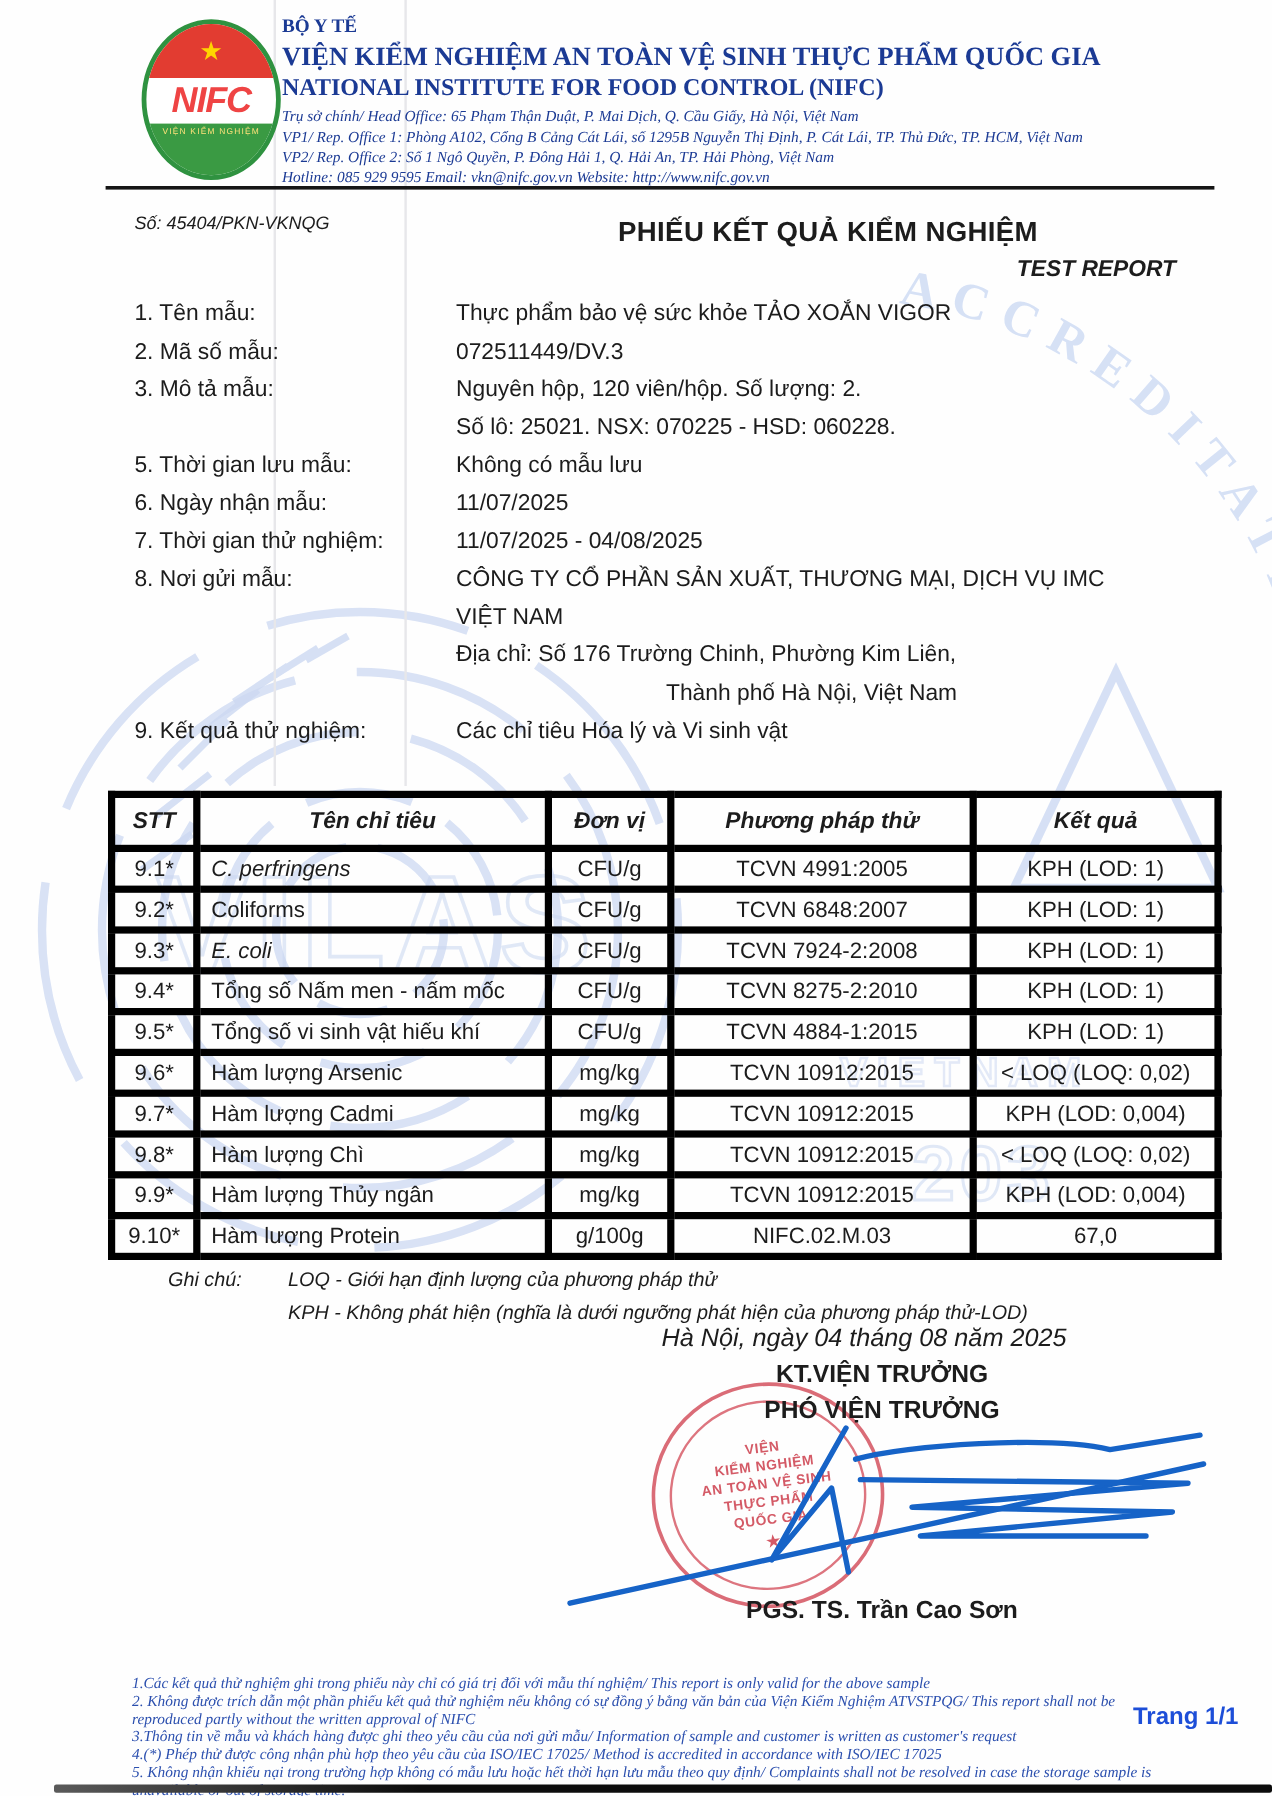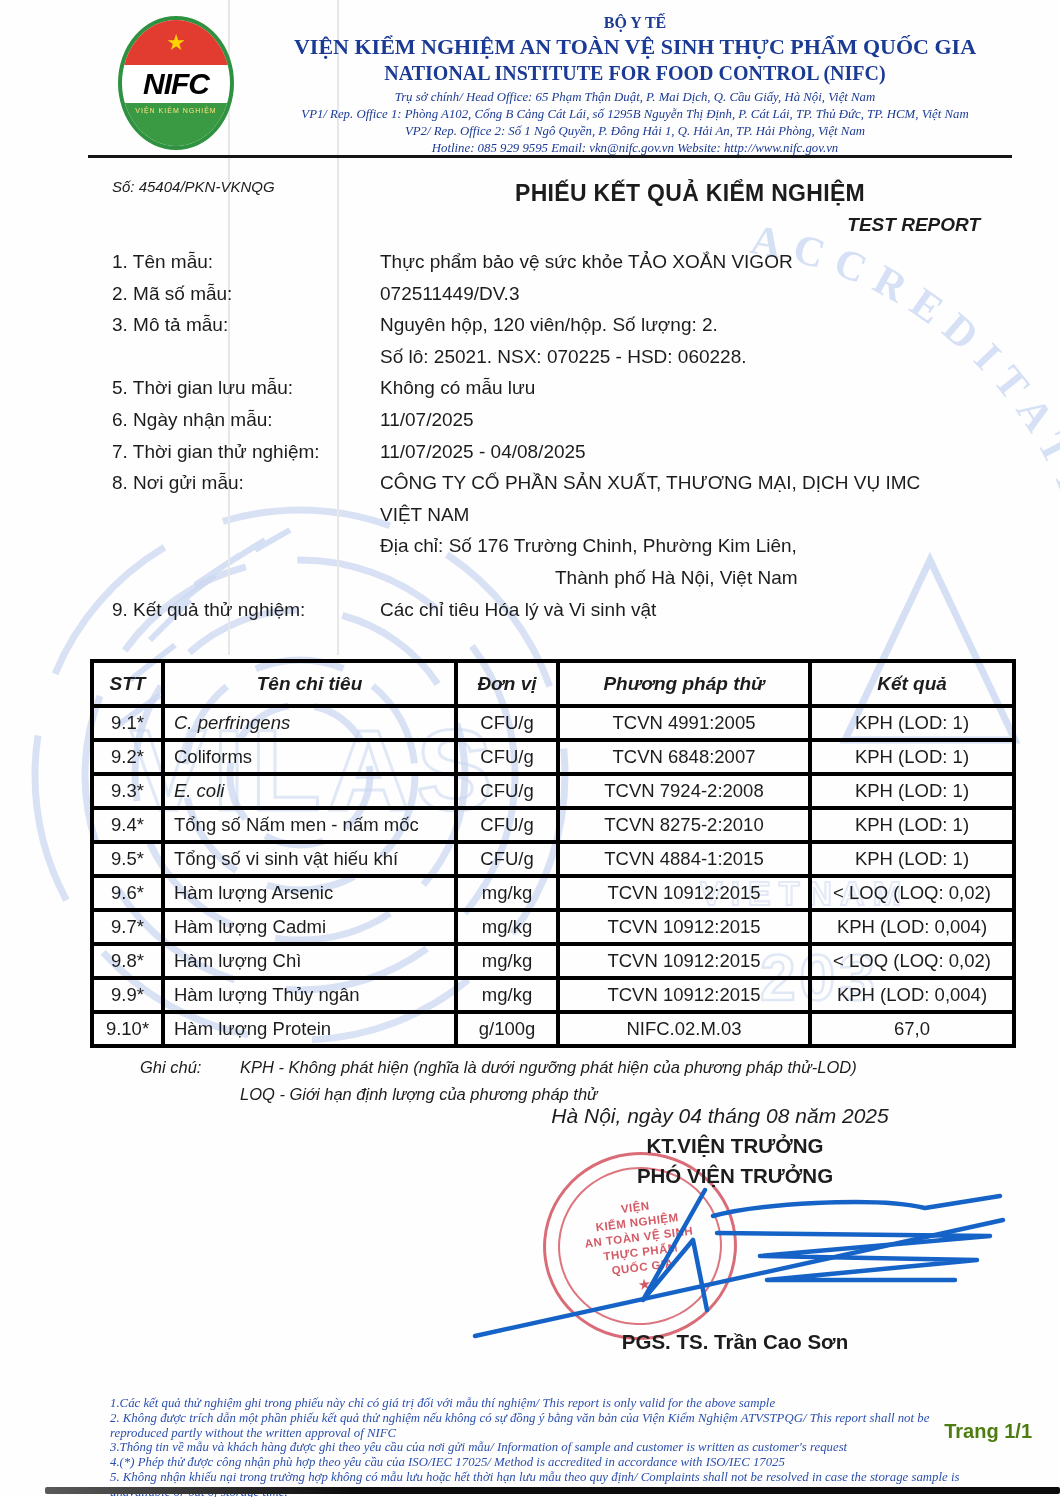--- a/index.html
+++ b/index.html
@@ -14,44 +14,44 @@
   .content{position:absolute;inset:0;z-index:1;}
   
   .logo{
     position:absolute;left:118px;top:16px;width:116px;height:134px;
     border:4px solid #2f9240;border-radius:50%;overflow:hidden;background:#fff;
     box-sizing:border-box;display:flex;flex-direction:column;
   }
   .logo-red{height:36%;background:#e23c31;display:flex;align-items:center;justify-content:center;}
   .logo-star{color:#ffd400;font-size:22px;line-height:1;}
   .logo-mid{height:30%;display:flex;align-items:center;justify-content:center;}
-  .logo-acr{color:#000000;font-weight:bold;font-style:italic;font-size:30px;letter-spacing:-1px;line-height:1;}
+  .logo-acr{color:#ef4444;font-weight:bold;font-style:italic;font-size:30px;letter-spacing:-1px;line-height:1;}
   .logo-green{flex:1;background:#3a9a43;display:flex;align-items:flex-start;justify-content:center;}
   .logo-band{color:#ffe27a;font-size:7px;margin-top:4px;letter-spacing:1px;white-space:nowrap;}
-  .hdr{position:absolute;left:250px;top:14px;width:770px;text-align:center;color:#1b3a94;}
+  .hdr{position:absolute;left:235px;top:14px;width:770px;text-align:left;color:#1b3a94;}
   .hdr-ministry{font-family:"Liberation Serif",serif;font-weight:bold;font-size:16px;}
   .hdr-vi{font-family:"Liberation Serif",serif;font-weight:bold;font-size:22px;margin-top:2px;}
   .hdr-en{font-family:"Liberation Serif",serif;font-weight:bold;font-size:20px;margin-top:2px;}
   .hdr-addr{font-family:"Liberation Serif",serif;font-style:italic;font-size:12.8px;line-height:17px;margin-top:4px;}
   .hdr-rule{position:absolute;left:88px;top:155px;width:924px;height:3px;background:#161616;}
   
   .doc-no{position:absolute;left:112px;top:178px;font-style:italic;font-size:15px;}
   .doc-titles{position:absolute;left:400px;top:180px;width:580px;text-align:center;}
   .doc-title-vi{font-size:23px;font-weight:bold;letter-spacing:0.3px;}
   .doc-title-en{font-size:19px;font-weight:bold;font-style:italic;margin-top:7px;text-align:right;}
   
   .fields{position:absolute;left:112px;top:246px;width:920px;font-size:19px;}
   .field-row{display:flex;}
   .field-label{width:268px;flex:0 0 268px;line-height:31.6px;}
   .field-value{flex:1;line-height:31.6px;}
   .field-value .line.indent{padding-left:175px;}
   
   .rtable{position:absolute;left:90px;top:659px;width:922px;border-collapse:collapse;
           font-size:18.5px;table-layout:fixed;}
-  .rtable th,.rtable td{border:4px solid #000000;box-sizing:border-box;}
+  .rtable th,.rtable td{border:6px solid #000000;box-sizing:border-box;}
   .rtable th{height:45px;font-style:italic;font-weight:bold;font-size:19px;}
   .rtable td{height:34px;text-align:center;padding:0 4px;}
   .rtable td.c-name{text-align:left;padding-left:9px;}
   .rtable th.c-stt{text-align:center;}
   .col-stt{width:71px;}.col-name{width:293px;}.col-unit{width:102px;}
   .col-method{width:252px;}.col-result{width:204px;}
   
   .notes{position:absolute;left:140px;top:1054px;width:860px;
          font-style:italic;font-size:16.5px;line-height:27px;display:flex;}
   .notes-label{width:100px;flex:0 0 100px;}
@@ -74,21 +74,21 @@
     text-align:center;letter-spacing:.5px;
   }
   .stamp-star{color:rgba(200,45,60,.85);font-size:13px;margin-top:2px;}
   .signature{position:absolute;left:455px;top:1178px;z-index:4;}
   .signer{position:absolute;left:555px;top:1330px;width:360px;text-align:center;
           font-weight:bold;font-size:20.5px;z-index:5;}
   
   .footnotes{position:absolute;left:110px;top:1396px;width:856px;
              font-family:"Liberation Serif",serif;font-style:italic;
              font-size:12.8px;line-height:14.8px;color:#2b4fae;}
-  .page-label{position:absolute;right:28px;top:1420px;font-size:20px;font-weight:600;color:#4d7c0f;}
+  .page-label{position:absolute;right:28px;top:1420px;font-size:20px;font-weight:600;color:#1d4ed8;}
   .bottom-bar{position:absolute;left:45px;right:0;bottom:3px;height:7px;
               background:linear-gradient(90deg,#5a5a5a,#0c0c0c 30%,#0c0c0c);border-radius:2px;}
 </style>
 </head>
 <body>
 
 <div class="page">
 
   <svg class="wm" width="1060" height="1497" viewBox="0 0 1060 1497" xmlns="http://www.w3.org/2000/svg">
     <g stroke="#cdd9f2" fill="none" stroke-width="7" opacity="0.75">
@@ -296,22 +296,22 @@
             <td class="c-unit">g/100g</td>
             <td class="c-method">NIFC.02.M.03</td>
             <td class="c-result">67,0</td>
           </tr>
         </tbody>
     </table>
 
     <div class="notes">
       <div class="notes-label">Ghi chú:</div>
       <div id="notes-lines">
+          <div>LOQ - Giới hạn định lượng của phương pháp thử</div>
           <div>KPH - Không phát hiện (nghĩa là dưới ngưỡng phát hiện của phương pháp thử-LOD)</div>
-          <div>LOQ - Giới hạn định lượng của phương pháp thử</div>
         </div>
     </div>
 
     <div class="date-line">Hà Nội, ngày 04 tháng 08 năm 2025</div>
     <div class="sign-title1">KT.VIỆN TRƯỞNG</div>
     <div class="sign-title2">PHÓ VIỆN TRƯỞNG</div>
 
     <div class="stamp">
       <div class="stamp-inner" id="stamp-lines">
           <div>VIỆN</div>

